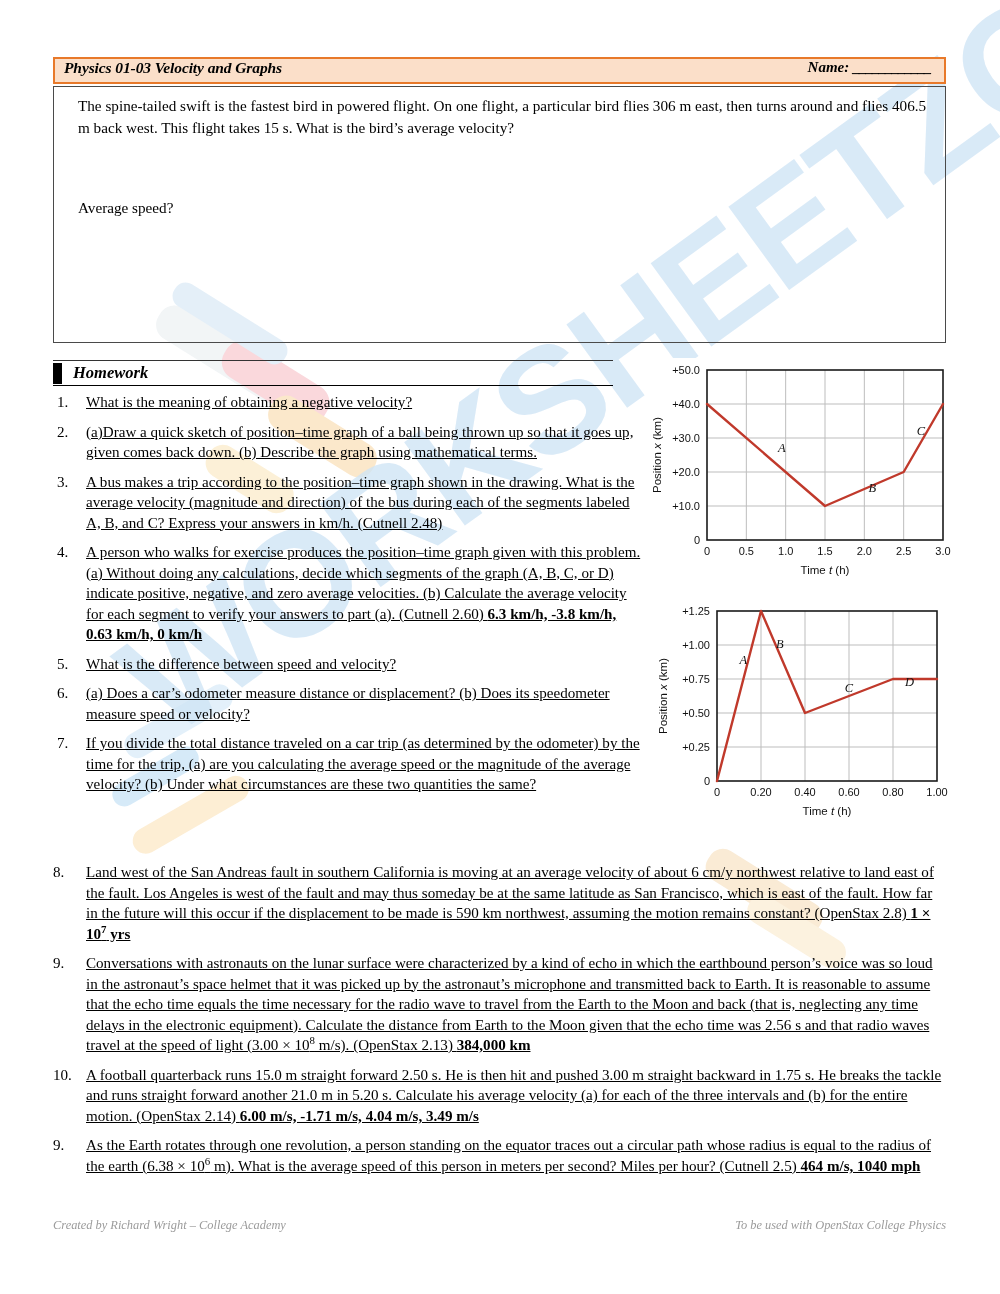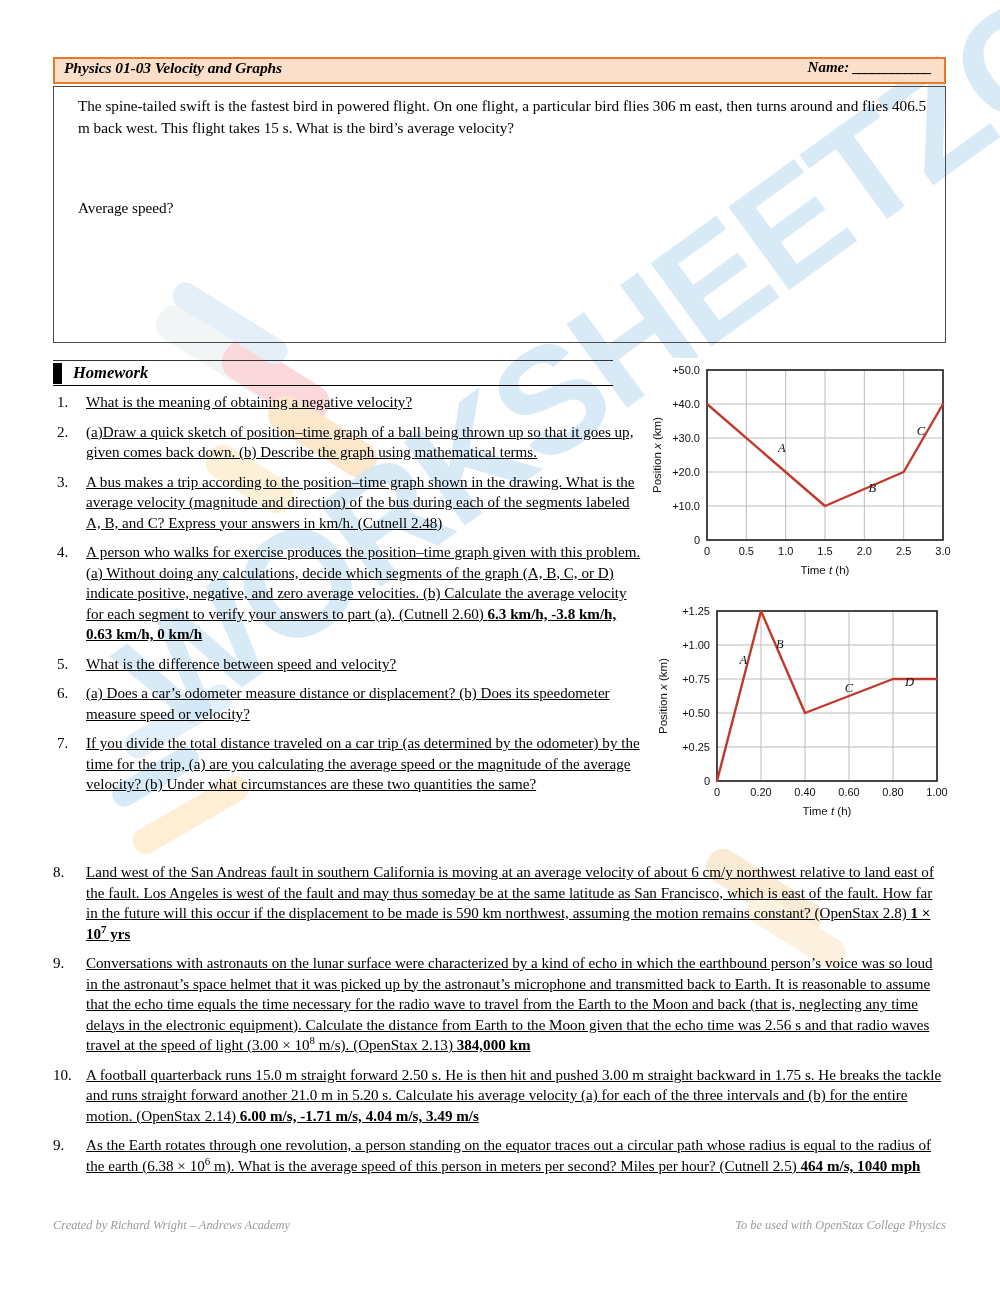--- a/index.html
+++ b/index.html
@@ -318,17 +318,17 @@
         <text x="22" y="111" text-anchor="middle" font-size="11.5" fill="#111" font-family="Liberation Sans, sans-serif" transform="rotate(-90 22 111)"><tspan>Position </tspan><tspan font-style="italic">x</tspan><tspan> (km)</tspan></text>
         <text x="182" y="230" text-anchor="middle" font-size="11.5" fill="#111" font-family="Liberation Sans, sans-serif"><tspan>Time </tspan><tspan font-style="italic">t</tspan><tspan> (h)</tspan></text>
         <text x="98.4" y="79.04" text-anchor="middle" font-size="12.5" font-style="italic" fill="#111" font-family="Liberation Serif, serif">A</text>
         <text x="134.7" y="62.72" text-anchor="middle" font-size="12.5" font-style="italic" fill="#111" font-family="Liberation Serif, serif">B</text>
         <text x="204" y="106.92" text-anchor="middle" font-size="12.5" font-style="italic" fill="#111" font-family="Liberation Serif, serif">C</text>
         <text x="264.5" y="101.48" text-anchor="middle" font-size="12.5" font-style="italic" fill="#111" font-family="Liberation Serif, serif">D</text>
       </svg>
   </div>
 
   <div id="footer">
-    <span>Created by Richard Wright – Andrews Academy</span>
+    <span>Created by Richard Wright – College Academy</span>
     <span>To be used with OpenStax College Physics</span>
   </div>
 
 </div>
 
 </body></html>

